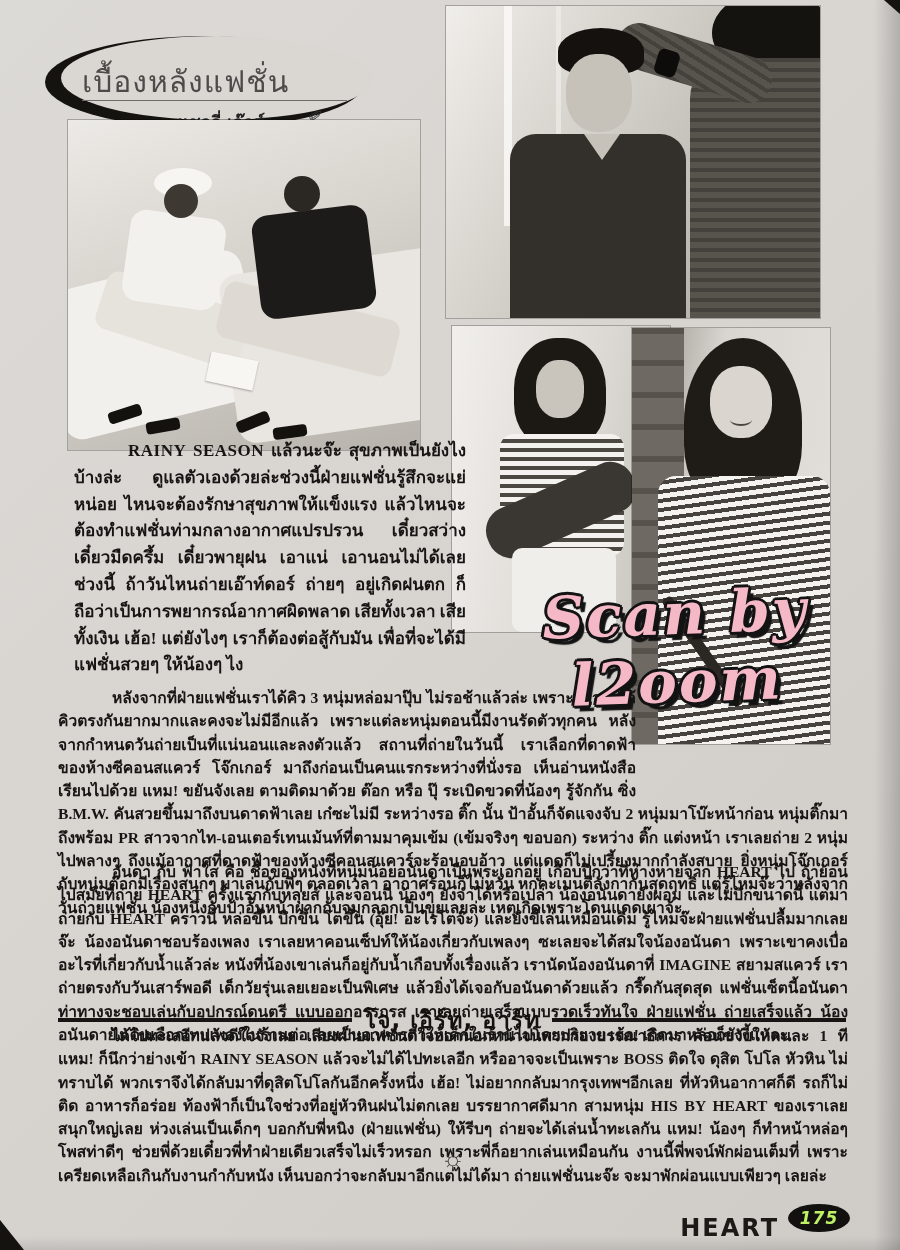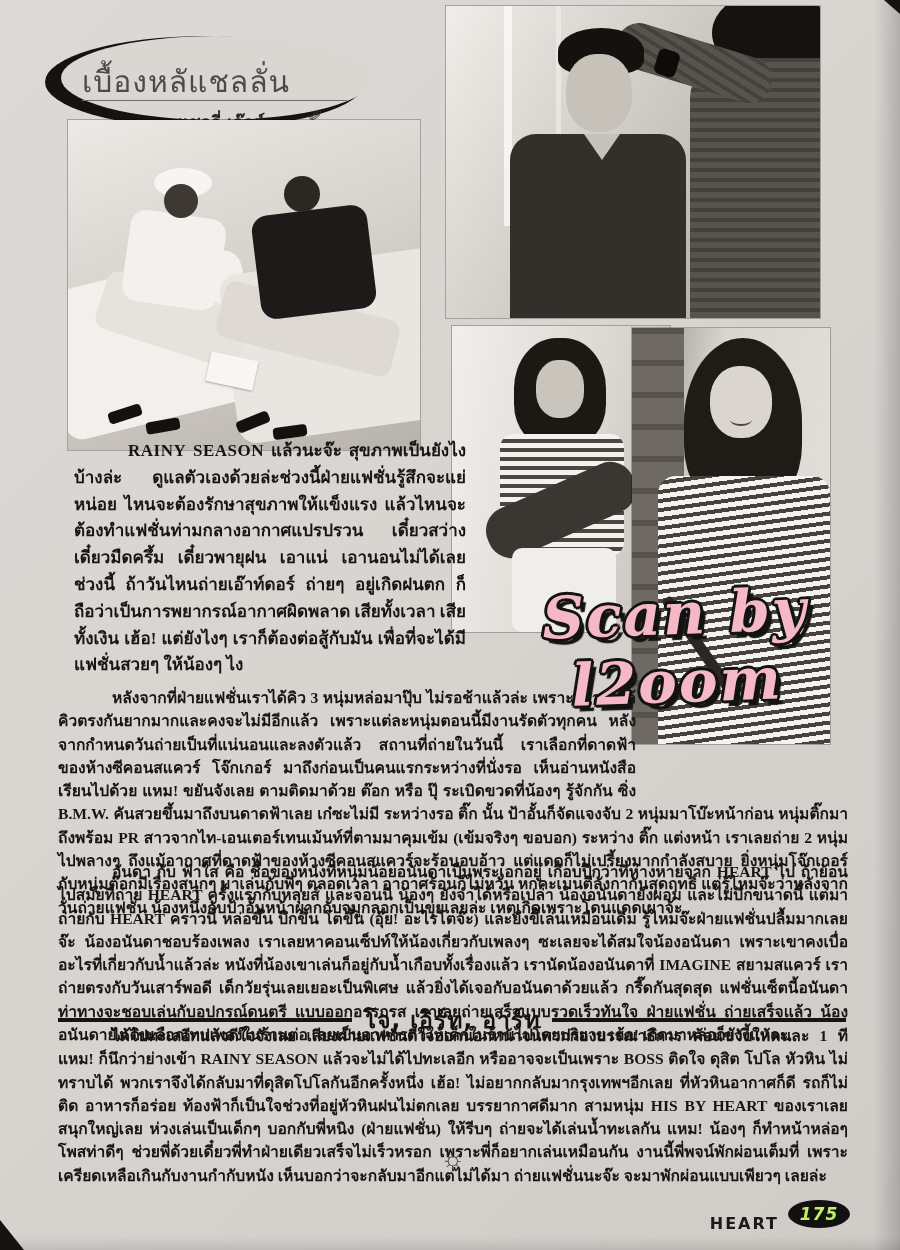--- a/index.html
+++ b/index.html
@@ -121,37 +121,37 @@
   .p-sec1{top:686px;}
   .p-sec2{top:860px;}
   .p-sec3{top:1024px;}
   .wrap-spacer{float:right;width:212px;height:96px;}
   .sun{position:absolute;left:58px;top:1144px;width:790px;text-align:center;
     font-size:26px;color:#3d3b38;}
 
   
   .footer{position:absolute;right:50px;top:1194px;display:flex;align-items:center;gap:9px;}
   .mag-name{font-family:"DejaVu Sans","Liberation Sans",sans-serif;font-weight:800;
-    font-size:16px;letter-spacing:2px;color:#1c1a17;margin-top:20px;}
+    font-size:24px;letter-spacing:2px;color:#1c1a17;margin-top:20px;}
   .pg-badge{width:62px;height:28px;background:#121110;border-radius:50%;
     display:flex;align-items:center;justify-content:center;}
   .pg-num{font-family:"DejaVu Sans","Liberation Sans",sans-serif;font-weight:800;font-style:italic;
     font-size:17px;color:#bef264;letter-spacing:1px;}
 </style>
 </head>
 <body>
 
 <div class="paper">
 
   <div class="mag-header">
     <svg class="swoosh" viewBox="0 0 340 105">
       <ellipse cx="165" cy="52" rx="160" ry="46" fill="#15130f"></ellipse>
       <ellipse cx="177" cy="48" rx="156" ry="42" fill="#dad7d3"></ellipse>
     </svg>
-    <div class="hdr-title">เบื้องหลัแชลลั่น</div>
+    <div class="hdr-title">เบื้องหลังแฟชั่น</div>
     <div class="hdr-rule"></div>
     <div class="hdr-byline">แชลลี่ เอ๊กซ์</div>
     <div class="pen">✐</div>
   </div>
 
   <div class="photo ph1">
     <div class="chair1"></div>
     <div class="chair2"></div>
     <div class="pants1"></div>
     <div class="pants2"></div>

